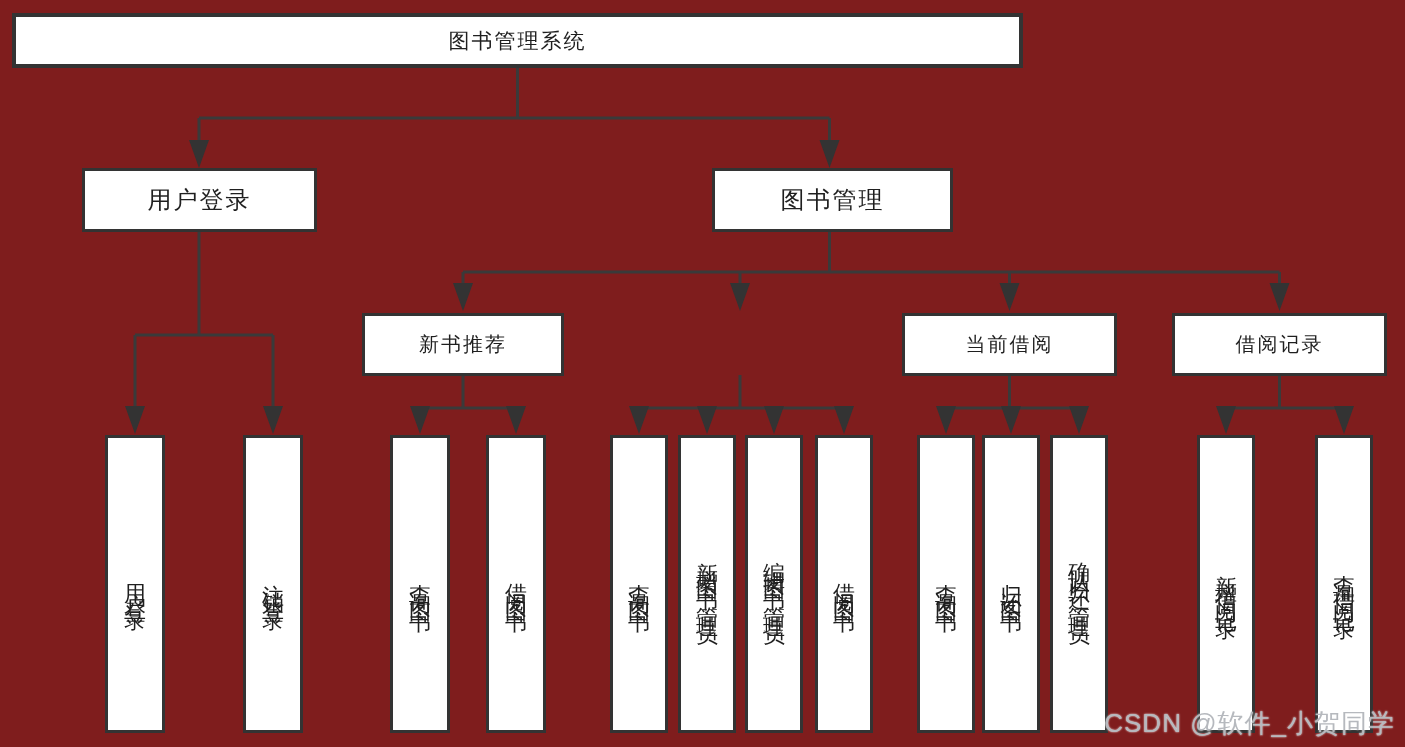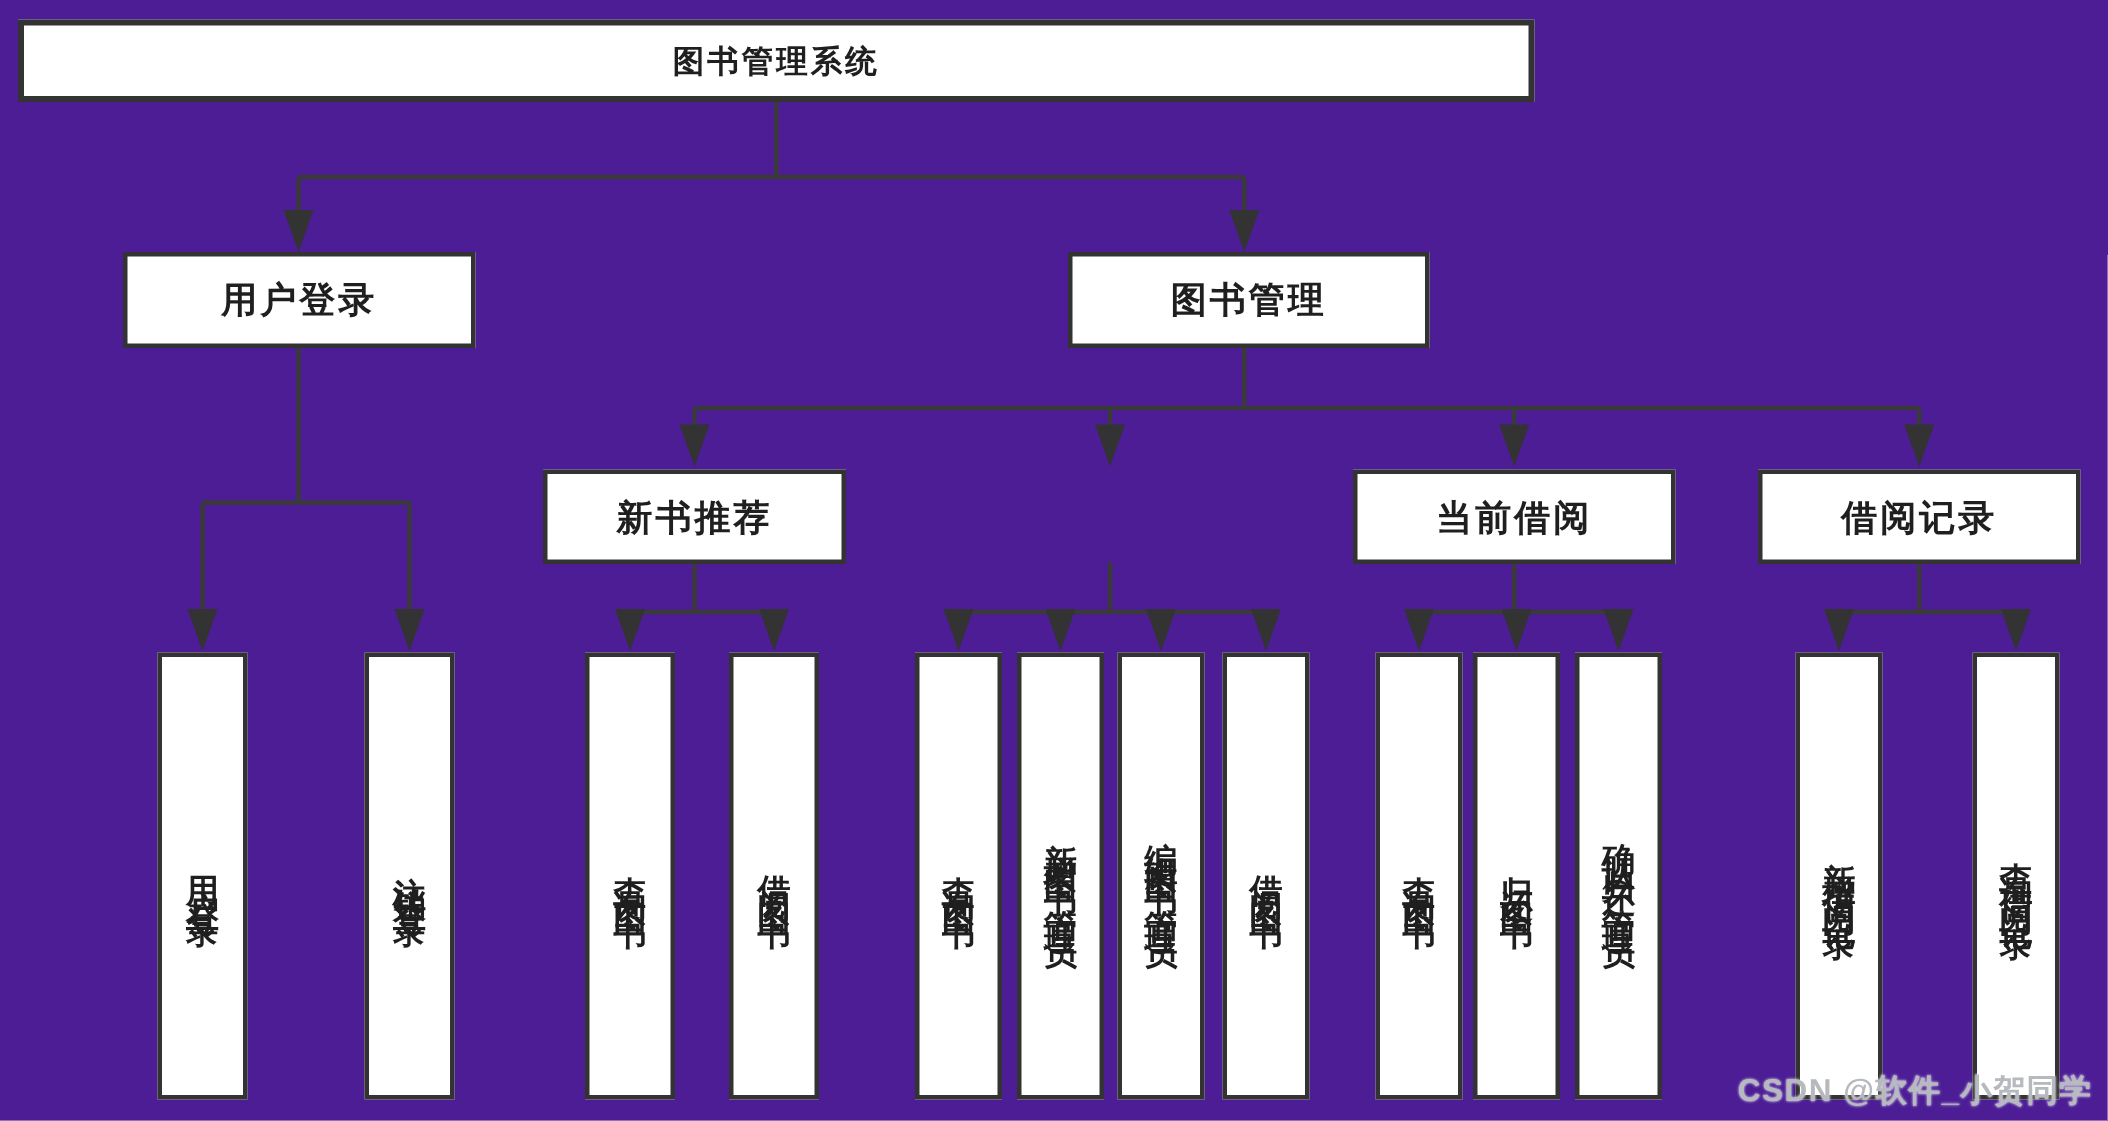--- a/index.html
+++ b/index.html
@@ -1,36 +1,36 @@
 <!DOCTYPE html>
 <html><head>
 <meta charset="utf-8">
 <style>
   html,body{margin:0;padding:0;background:#fff;}
   body{width:1405px;height:747px;overflow:hidden;font-family:"Liberation Sans",sans-serif;}
-  .stage{position:relative;width:1405px;height:747px;background:#4c1d95;font-weight:bold;}
+  .stage{position:relative;width:1405px;height:747px;background:#7f1d1d;}
   .wires{position:absolute;left:0;top:0;width:1405px;height:747px;}
   .wire{fill:none;stroke:#3a3a3a;stroke-width:3;}
   .ahead{fill:#333333;}
   .box{
     position:absolute;box-sizing:border-box;background:#ffffff;
     border:3px solid #333333;color:#1f1f1f;
     display:flex;align-items:center;justify-content:center;
     font-size:22px;letter-spacing:2px;white-space:nowrap;
   }
   .root{border-width:4px;font-size:21px;}
   .lvl2{font-size:24px;}
-  .lvl3{font-size:24px;}
+  .lvl3{font-size:20px;}
   .leaf span{
     writing-mode:vertical-rl;text-orientation:mixed;
     font-size:22px;letter-spacing:9px;line-height:1;white-space:nowrap;
   }
   .watermark{
     position:absolute;right:10px;bottom:6px;z-index:5;
-    color:#b6b9be;font-size:21px;letter-spacing:1px;
+    color:#b6b9be;font-size:26px;letter-spacing:1px;
     text-shadow:0 0 2px #ffffff;
   }
 </style>
 </head>
 <body>
 
 <div class="stage">
 
   <svg class="wires" viewBox="0 0 1405 747" xmlns="http://www.w3.org/2000/svg">
     <defs>

